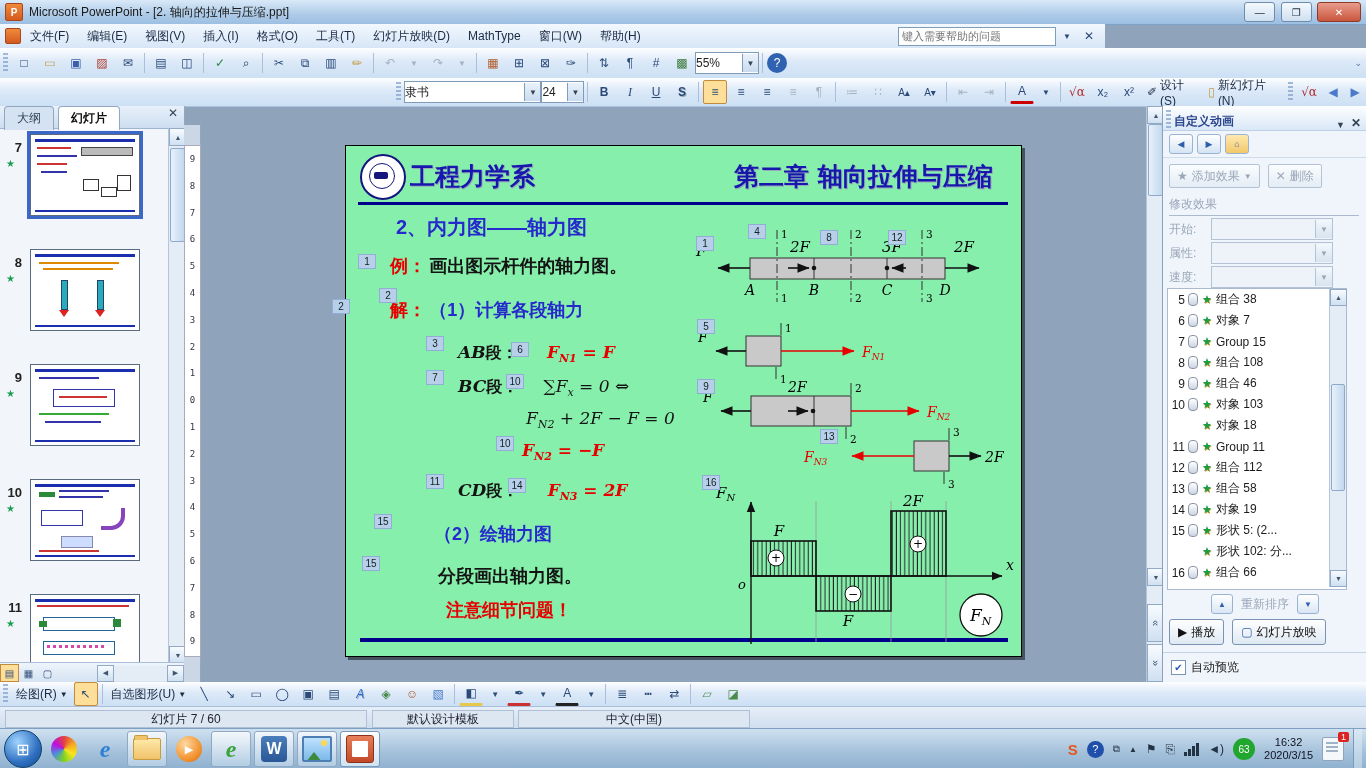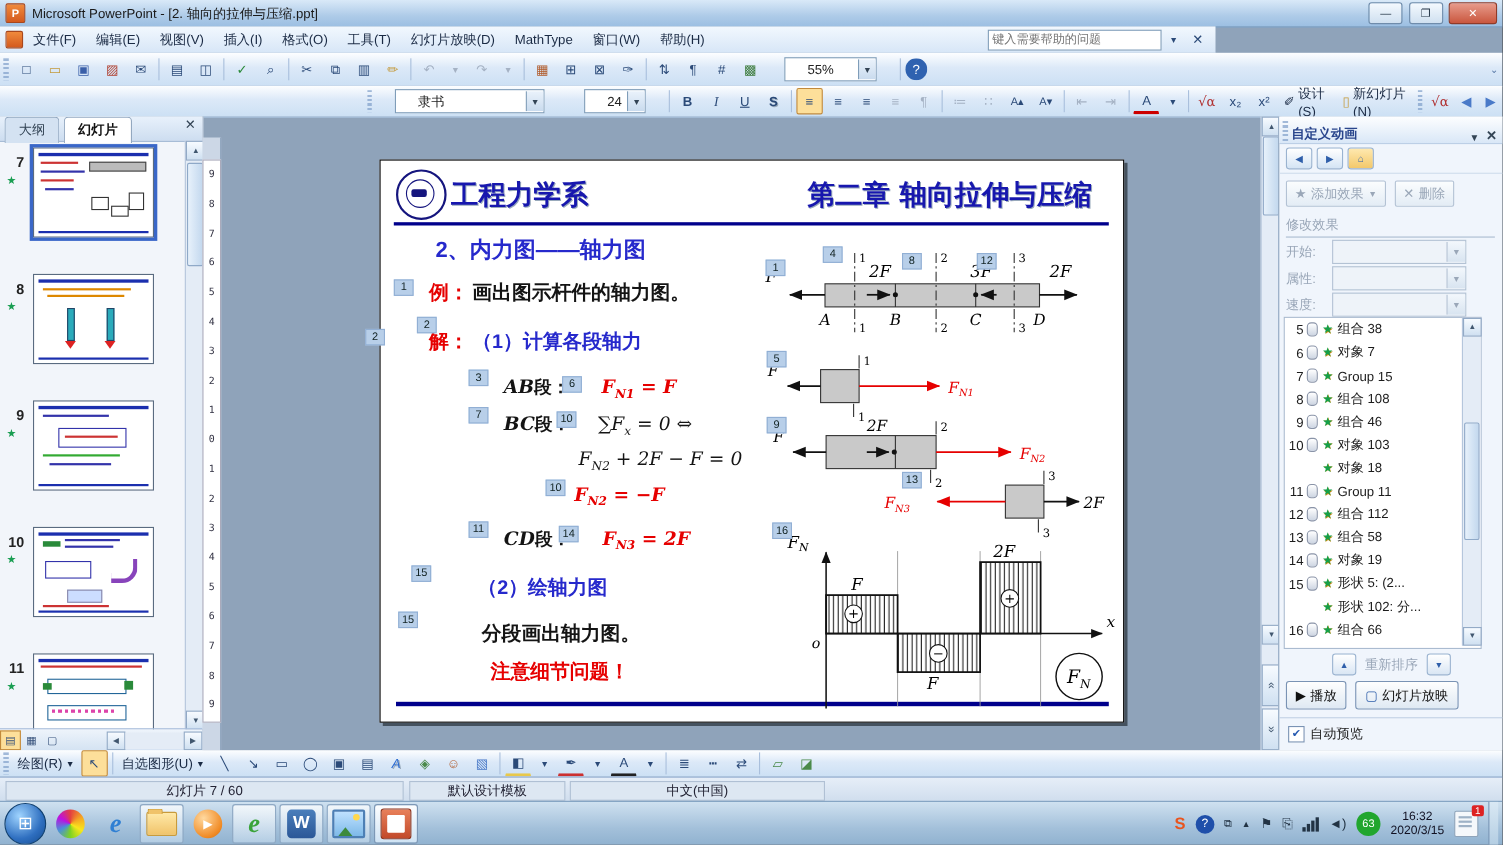--- a/index.html
+++ b/index.html
@@ -18,21 +18,21 @@
 .helpbox{width:150px;height:17px;border:1px solid #7f9db9;background:#fff;font-size:11px;color:#777;padding:0 3px}
 .tbar{background:linear-gradient(#fdfeff,#dcE9f8 45%,#cce0f4);border-bottom:1px solid #aac4e0}
 .stdbar{left:0;top:48px;width:1366px;height:30px}
 .fmtbar{left:0;top:78px;width:1366px;height:28px}
 .ic{min-width:22px;height:22px;display:inline-flex;align-items:center;justify-content:center;font-size:12px;color:#2b4a78;border:1px solid transparent;border-radius:2px;margin:0 1px}
 .ic.sm{min-width:18px}
 .ic.on{background:#fddf9a;border-color:#c28a3c}
 .ic.dis{color:#a5b2c4}
 .sep{display:inline-block;width:1px;height:20px;background:#a9bfdc;margin:0 3px}
 .grip{width:5px;height:20px;margin:0 3px;background:repeating-linear-gradient(#7e9ec9 0 2px,transparent 2px 4px);opacity:.7}
-.combo{height:20px;border:1px solid #7f9db9;background:#fff;display:inline-flex;align-items:center;font-size:12px;padding-left:20px;margin:0 18px}
+.combo{height:20px;border:1px solid #7f9db9;background:#fff;display:inline-flex;align-items:center;font-size:12px;padding-left:0;margin:0 0}
 .combo .dd{width:15px;height:18px;margin-left:auto;background:linear-gradient(#eaf2fb,#c9dbee);border-left:1px solid #7f9db9;display:flex;align-items:center;justify-content:center;font-size:8px;color:#345}
 .lblbtn{display:inline-flex;align-items:center;gap:3px;padding:2px 5px;color:#1a2a44}
 
 .leftpane{left:0;top:106px;width:184px;height:576px;background:#f2f5fa;border-right:1px solid #93a8c0}
 .tabs{left:0;top:0;width:184px;height:22px;background:linear-gradient(#e8f1fb,#cdddf0);border-bottom:1px solid #9fb6d2;display:flex;align-items:flex-start}
 .tab{padding:3px 12px;font-size:12px;border:1px solid #93a8c0;border-bottom:none;border-radius:4px 4px 0 0;margin-left:4px;background:#d4e2f2;color:#345}
 .tab.act{background:#fff;font-weight:bold;color:#111}
 .thumb{left:0;width:168px;height:112px}
 .tnum{position:absolute;left:4px;top:8px;width:18px;text-align:right;font-weight:bold;font-size:13px;color:#222}
 .tstar{position:absolute;left:6px;top:26px;font-size:10px;color:#1a9e52}
@@ -50,21 +50,21 @@
 
 .hruler{left:200px;top:108px;width:946px;height:17px;background:#ccd7e6;border-bottom:1px solid #93a8c0;overflow:hidden}
 .hruler .zone{position:absolute;left:148px;top:0;width:668px;height:17px;background:#fff;border:1px solid #aab;display:flex;align-items:center;justify-content:center}
 .hruler .nums{font-family:"DejaVu Sans Mono",monospace;font-size:10px;letter-spacing:1px;color:#334;white-space:pre}
 .vruler{left:184px;top:125px;width:16px;height:557px;background:#ccd7e6;border-right:1px solid #93a8c0}
 .vruler .zone{position:absolute;left:0;top:20px;width:15px;height:510px;background:#fff;border:1px solid #aab;text-align:center}
 .vruler .nums{font-family:"DejaVu Sans Mono",monospace;font-size:9px;line-height:26.8px;color:#334;white-space:pre-line}
 .slidescroll{left:1146px;top:106px;width:16px;height:576px;background:#e4ecf6;border-left:1px solid #b5c6dc}
 .rot90{transform:rotate(90deg);display:inline-block;font-size:11px}
 
-.slide{left:345px;top:145px;width:675px;height:510px;background:#ffffff;border:1px solid #000;box-shadow:3px 3px 0 #45525f}
+.slide{left:345px;top:145px;width:675px;height:510px;background:#86efac;border:1px solid #000;box-shadow:3px 3px 0 #45525f}
 .logo{position:absolute;left:14px;top:8px;width:42px;height:42px;border-radius:50%;border:2px solid #15157e;background:#fff}
 .logo::before{content:"";position:absolute;left:7px;top:7px;width:24px;height:24px;border-radius:50%;border:1px solid #15157e}
 .logo::after{content:"";position:absolute;left:12px;top:16px;width:14px;height:7px;background:#15157e;border-radius:2px}
 .hdr{position:absolute;font-weight:bold;color:#1717ae;font-size:25px;font-family:"DejaVu Serif",serif;white-space:nowrap;text-shadow:1px 1px 0 #9ab}
 .hrule{position:absolute;left:12px;top:56px;width:650px;height:3px;background:#00008c}
 .brule{position:absolute;left:14px;top:492px;width:648px;height:4px;background:#00008c}
 .st{position:absolute;white-space:nowrap}
 .blue{color:#2629cc}.red{color:#e60000}.blk{color:#141414}
 .cn{font-weight:bold;font-size:18px}
 .eq{font-family:"DejaVu Serif",serif;font-style:italic;font-size:17px}

